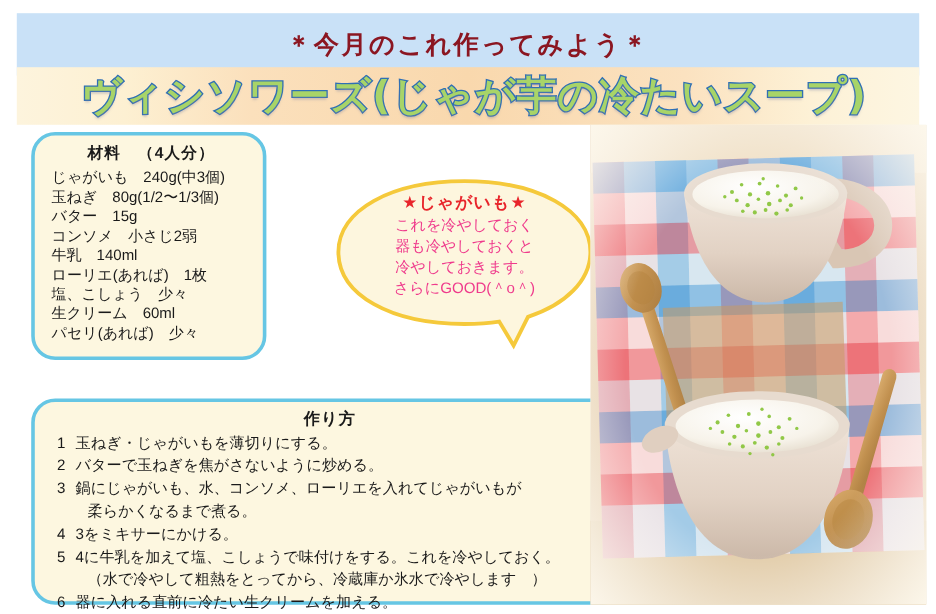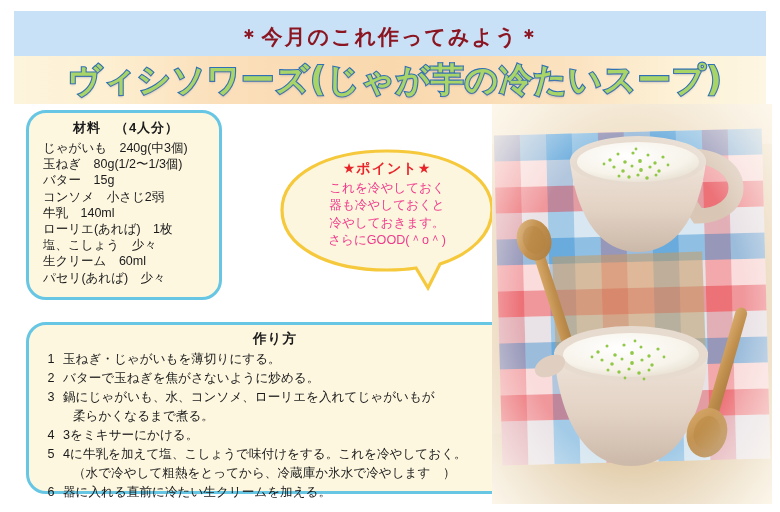--- a/index.html
+++ b/index.html
@@ -128,21 +128,21 @@
   .point-line {
     font-size: 12.6px;
     line-height: 17.4px;
     color: #ef3a8c;
     white-space: nowrap;
   }
 
   
   #steps {
     left: 26px;
-    top: 322px;
+    top: 332px;
     width: 496px;
     height: 172px;
     padding: 5px 8px 4px 10px;
   }
   .steps-title {
     text-align: center;
     font-size: 13.5px;
     font-weight: 700;
     color: #1a1a1a;
     letter-spacing: 1px;
@@ -211,21 +211,21 @@
       <path d="M109 3
                C 170 3 214 27 214 62
                C 214 86 193 106 162 116
                L 150 140
                L 138 120
                C 129 121.5 119 122 109 122
                C 48 122 4 98 4 62
                C 4 27 48 3 109 3 Z" fill="#fdf6de" stroke="#f5c93b" stroke-width="3.2"></path>
     </svg>
     <div class="point-inner">
-      <div class="point-head">★ポイント★</div>
+      <div class="point-head">★じゃがいも★</div>
       <div class="point-line">これを冷やしておく</div>
       <div class="point-line">器も冷やしておくと</div>
       <div class="point-line">冷やしておきます。</div>
       <div class="point-line">さらにGOOD(＾o＾)</div>
     </div>
   </div>
 
   <div class="panel" id="steps">
     <div class="steps-title">作り方</div>
 

